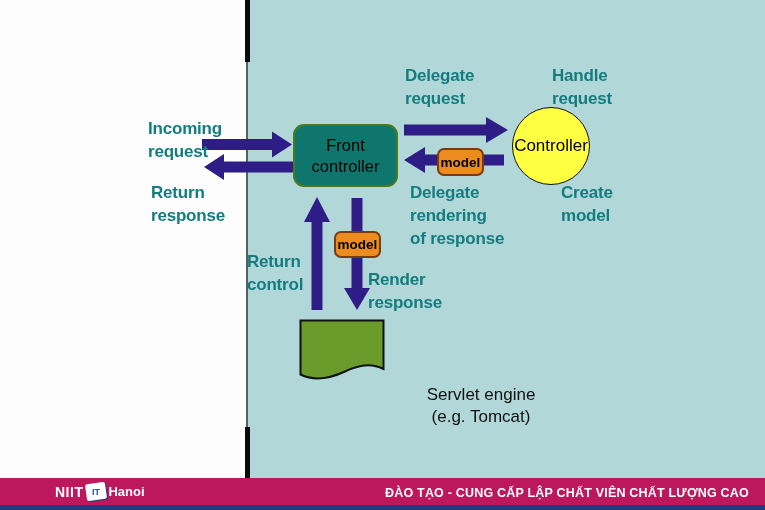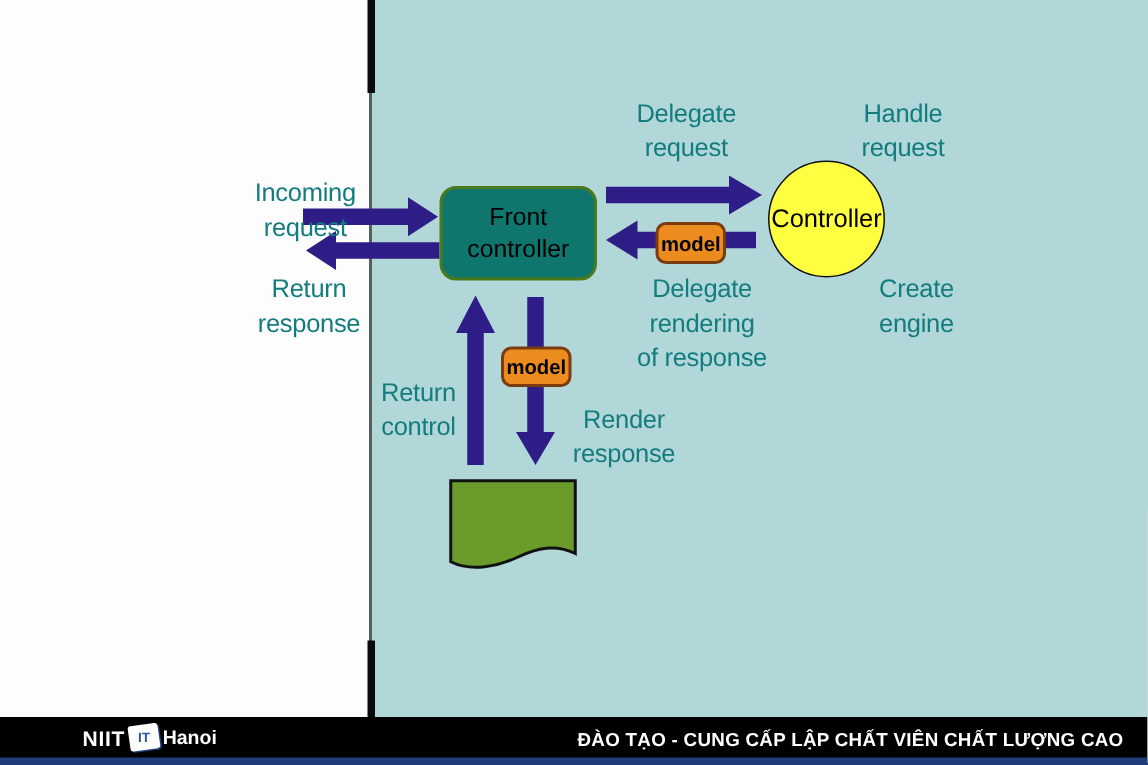--- a/index.html
+++ b/index.html
@@ -13,22 +13,22 @@
   
   .divider-thin   { position:absolute; left:246px; top:0; width:2px; height:478px; background:#55615f; }
   .divider-top    { position:absolute; left:245px; top:0; width:5px; height:62px; background:#0a0a0a; }
   .divider-bottom { position:absolute; left:245px; top:427px; width:5px; height:51px; background:#0a0a0a; }
 
   
   svg.arrows { position:absolute; left:0; top:0; width:765px; height:478px; }
   svg.arrows polygon { fill:#2e1d87; }
 
   
-  .lbl { position:absolute; color:#137c7e; font-weight:normal; font-size:17px; line-height:23px;
-         text-align:center; white-space:pre-line; letter-spacing:-0.2px; }
+  .lbl { position:absolute; color:#137c7e; font-weight:bold; font-size:17px; line-height:23px;
+         white-space:pre-line; letter-spacing:-0.2px; }
 
   
   .front-controller { position:absolute; left:293px; top:124px; width:105px; height:63px;
        background:#0f766e; border:2.5px solid #4a7a1a; border-radius:11px;
        display:flex; align-items:center; justify-content:center;
        color:#000; font-size:16.5px; line-height:21px; text-align:center; white-space:pre-line; }
   .controller-circle { position:absolute; left:512px; top:107px; width:78px; height:78px;
        background:#ffff42; border:1.5px solid #111; border-radius:50%;
        display:flex; align-items:center; justify-content:center;
        color:#000; font-size:17px; }
@@ -39,21 +39,21 @@
   .model-lower { left:334px; top:231px; width:47px; height:27px; }
 
   .view-template { position:absolute; left:299px; top:319px; width:86px; height:65px; }
   .view-template .vt-label { position:absolute; left:0; top:7px; width:100%;
        color:#000; font-size:16.5px; line-height:21px; text-align:center; white-space:pre-line; }
 
   .servlet-engine { position:absolute; left:419px; top:384px; width:124px;
        color:#111; font-size:17px; line-height:22px; text-align:center; white-space:pre-line; }
 
   
-  .footer { position:absolute; left:0; top:478px; width:765px; height:32px; background:#000000; }
+  .footer { position:absolute; left:0; top:478px; width:765px; height:32px; background:#be185d; }
   .footer-bottom-edge { position:absolute; left:0; bottom:0; width:100%; height:5px; background:#1e3d7a; }
   .footer-logo { position:absolute; left:55px; top:5px; display:flex; align-items:center; }
   .logo-niit  { color:#fff; font-weight:bold; font-size:14px; letter-spacing:0.5px; }
   .logo-tile  { position:relative; width:20px; height:17px; background:#fff; margin:0 2px 0 3px;
                 transform:rotate(-8deg); border-radius:2px; box-shadow:1px 1px 0 #1e3d7a;
                 display:flex; align-items:center; justify-content:center; }
   .logo-tile span { color:#2a55a0; font-weight:bold; font-size:9px; transform:rotate(8deg); }
   .logo-hanoi { color:#fff; font-weight:bold; font-size:13px; }
   .footer-slogan { position:absolute; left:385px; top:8px; color:#fff; font-weight:bold;
                    font-size:12.5px; letter-spacing:0.2px; white-space:nowrap; }
@@ -84,21 +84,21 @@
   <div class="lbl" style="left:151px; top:181px; width:110px;">Return
 response</div>
   <div class="lbl" style="left:405px; top:64px;  width:105px;">Delegate
 request</div>
   <div class="lbl" style="left:552px; top:64px;  width:100px;">Handle
 request</div>
   <div class="lbl" style="left:410px; top:181px; width:116px;">Delegate
 rendering
 of response</div>
   <div class="lbl" style="left:561px; top:181px; width:100px;">Create
-engine</div>
+model</div>
   <div class="lbl" style="left:247px; top:250px; width:64px;">Return
 control</div>
   <div class="lbl" style="left:368px; top:268px; width:96px;">Render
 response</div>
 
   <div class="front-controller">
     <span style="white-space:pre-line;">Front
 controller</span>
   </div>
 
@@ -112,20 +112,22 @@
   <div class="model-box model-lower">
     <span>model</span>
   </div>
 
   <div class="view-template">
     <svg width="86" height="65" viewBox="0 0 86 65">
       <path d="M1.5,1.5 H84.5 V50 C71,43.5 59,46.5 46,52.5 C33,58.5 15.5,62.5 1.5,55.5 Z" fill="#6b9c2b" stroke="#111" stroke-width="2"></path>
     </svg>
   </div>
 
+  <div class="servlet-engine">Servlet engine
+(e.g. Tomcat)</div>
 
   <div class="footer">
     <div class="footer-logo">
       <span class="logo-niit">NIIT</span>
       <span class="logo-tile">
         <span>IT</span>
       </span>
       <span class="logo-hanoi">Hanoi</span>
     </div>
     <div class="footer-slogan">ĐÀO TẠO - CUNG CẤP LẬP CHẤT VIÊN CHẤT LƯỢNG CAO</div>

